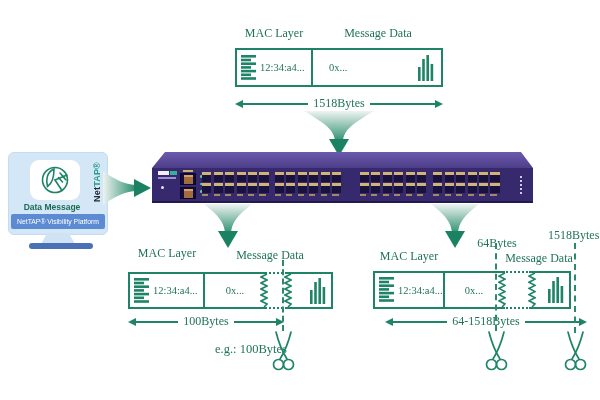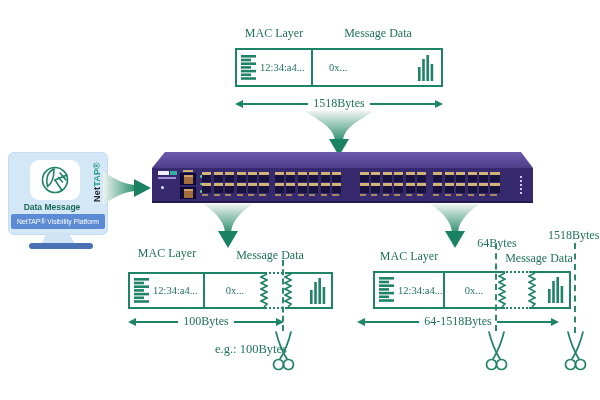--- a/index.html
+++ b/index.html
@@ -307,21 +307,21 @@
         <g fill="#1f8467">
             <rect x="0" y="12" width="2.6" height="14"></rect>
             <rect x="4.2" y="4" width="2.6" height="22"></rect>
             <rect x="8.4" y="0" width="2.6" height="26"></rect>
             <rect x="12.6" y="9" width="2.6" height="17"></rect>
           </g>
       </svg>
     </div>
   </div>
 
-  <div class="sizearrow" style="left:357px;top:315px;width:202px;">
+  <div class="sizearrow" style="left:385px;top:315px;width:202px;">
     <span class="tri-l"></span>
     <span class="sa-line"></span>
     <span class="sa-lbl">64-1518Bytes</span>
     <span class="sa-line"></span>
     <span class="tri-r"></span>
   </div>
 
   <svg class="abs" style="left:483px;top:330px;" width="27" height="46" viewBox="0 0 27 46">
     <g stroke="#1f8467" stroke-width="1.7" fill="none" stroke-linecap="round">
       <path d="M6,2 Q10,18 17,29"></path>

